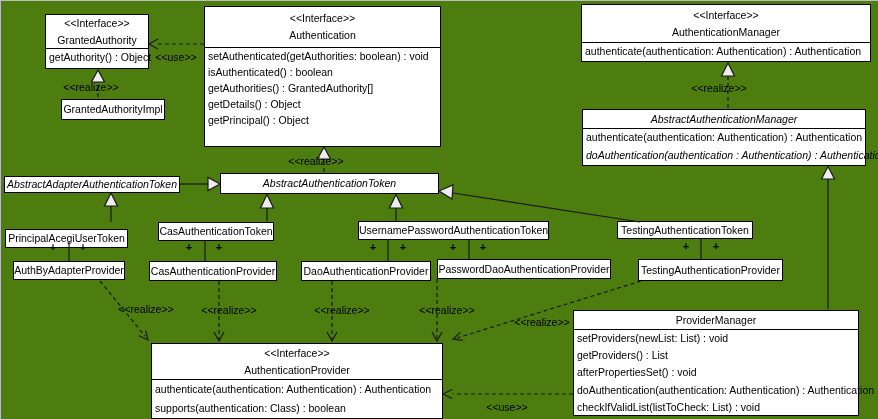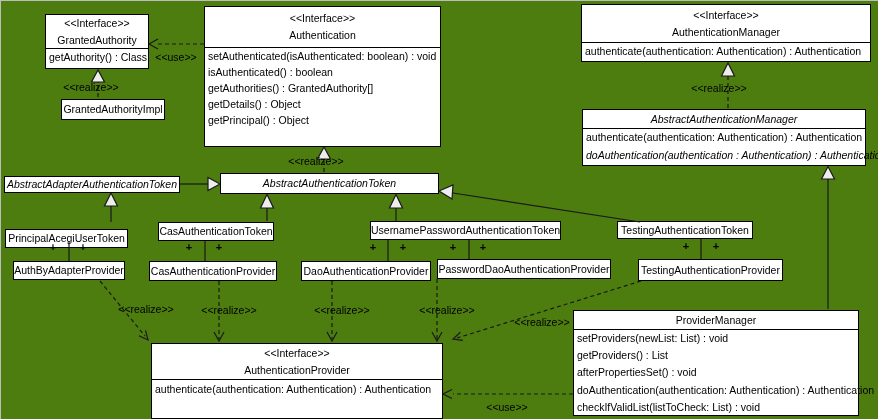--- a/index.html
+++ b/index.html
@@ -67,35 +67,35 @@
       <polygon points="827,165.5 820.5,178 833.5,178"></polygon>
     </g>
   </svg>
 
   <div class="box" style="left:44px;top:13px;width:104px;height:55px">
     <div class="hdr" style="height:34px">
       <div class="stereo">&lt;&lt;Interface&gt;&gt;</div>
       <div class="cname">GrantedAuthority</div>
     </div>
     <div class="body" style="line-height:17px">
-      <div class="m">getAuthority() : Class</div>
+      <div class="m">getAuthority() : Object</div>
     </div>
   </div>
 
   <div class="box single" style="left:60px;top:98px;width:104px;height:21px">
     <div class="cname">GrantedAuthorityImpl</div>
   </div>
 
   <div class="box" style="left:203px;top:5px;width:237px;height:141px">
     <div class="hdr" style="height:41px">
       <div class="stereo">&lt;&lt;Interface&gt;&gt;</div>
       <div class="cname">Authentication</div>
     </div>
     <div class="body" style="line-height:16.1px">
-      <div class="m">setAuthenticated(isAuthenticated: boolean) : void</div>
+      <div class="m">setAuthenticated(getAuthorities: boolean) : void</div>
       <div class="m">isAuthenticated() : boolean</div>
       <div class="m">getAuthorities() : GrantedAuthority[]</div>
       <div class="m">getDetails() : Object</div>
       <div class="m">getPrincipal() : Object</div>
     </div>
   </div>
 
   <div class="box" style="left:580px;top:3px;width:290px;height:58px">
     <div class="hdr" style="height:38px">
       <div class="stereo">&lt;&lt;Interface&gt;&gt;</div>
@@ -123,21 +123,21 @@
   <div class="box single it" style="left:219px;top:172px;width:219px;height:21px">
     <div class="cname" style="line-height:15px">AbstractAuthenticationToken</div>
   </div>
 
   <div class="box single" style="left:4px;top:228px;width:123px;height:19px">
     <div class="cname">PrincipalAcegiUserToken</div>
   </div>
   <div class="box single" style="left:157px;top:221px;width:116px;height:19px">
     <div class="cname">CasAuthenticationToken</div>
   </div>
-  <div class="box single" style="left:369px;top:220px;width:191px;height:19px">
+  <div class="box single" style="left:357px;top:220px;width:191px;height:19px">
     <div class="cname">UsernamePasswordAuthenticationToken</div>
   </div>
   <div class="box single" style="left:616px;top:220px;width:136px;height:18px">
     <div class="cname">TestingAuthenticationToken</div>
   </div>
 
   <div class="box single" style="left:12px;top:260px;width:112px;height:19px">
     <div class="cname">AuthByAdapterProvider</div>
   </div>
   <div class="box single" style="left:148px;top:260px;width:128px;height:20px">
@@ -153,20 +153,21 @@
     <div class="cname">TestingAuthenticationProvider</div>
   </div>
 
   <div class="box" style="left:150px;top:342px;width:292px;height:76px">
     <div class="hdr" style="height:36px">
       <div class="stereo">&lt;&lt;Interface&gt;&gt;</div>
       <div class="cname">AuthenticationProvider</div>
     </div>
     <div class="body" style="line-height:18.5px">
       <div class="m">authenticate(authentication: Authentication) : Authentication</div>
+      <div class="m">supports(authentication: Class) : boolean</div>
     </div>
   </div>
 
   <div class="box" style="left:572px;top:309px;width:286px;height:106px">
     <div class="hdr" style="height:19px">
       <div class="cname" style="line-height:16px">ProviderManager</div>
     </div>
     <div class="body" style="line-height:17.2px">
       <div class="m">setProviders(newList: List) : void</div>
       <div class="m">getProviders() : List</div>

